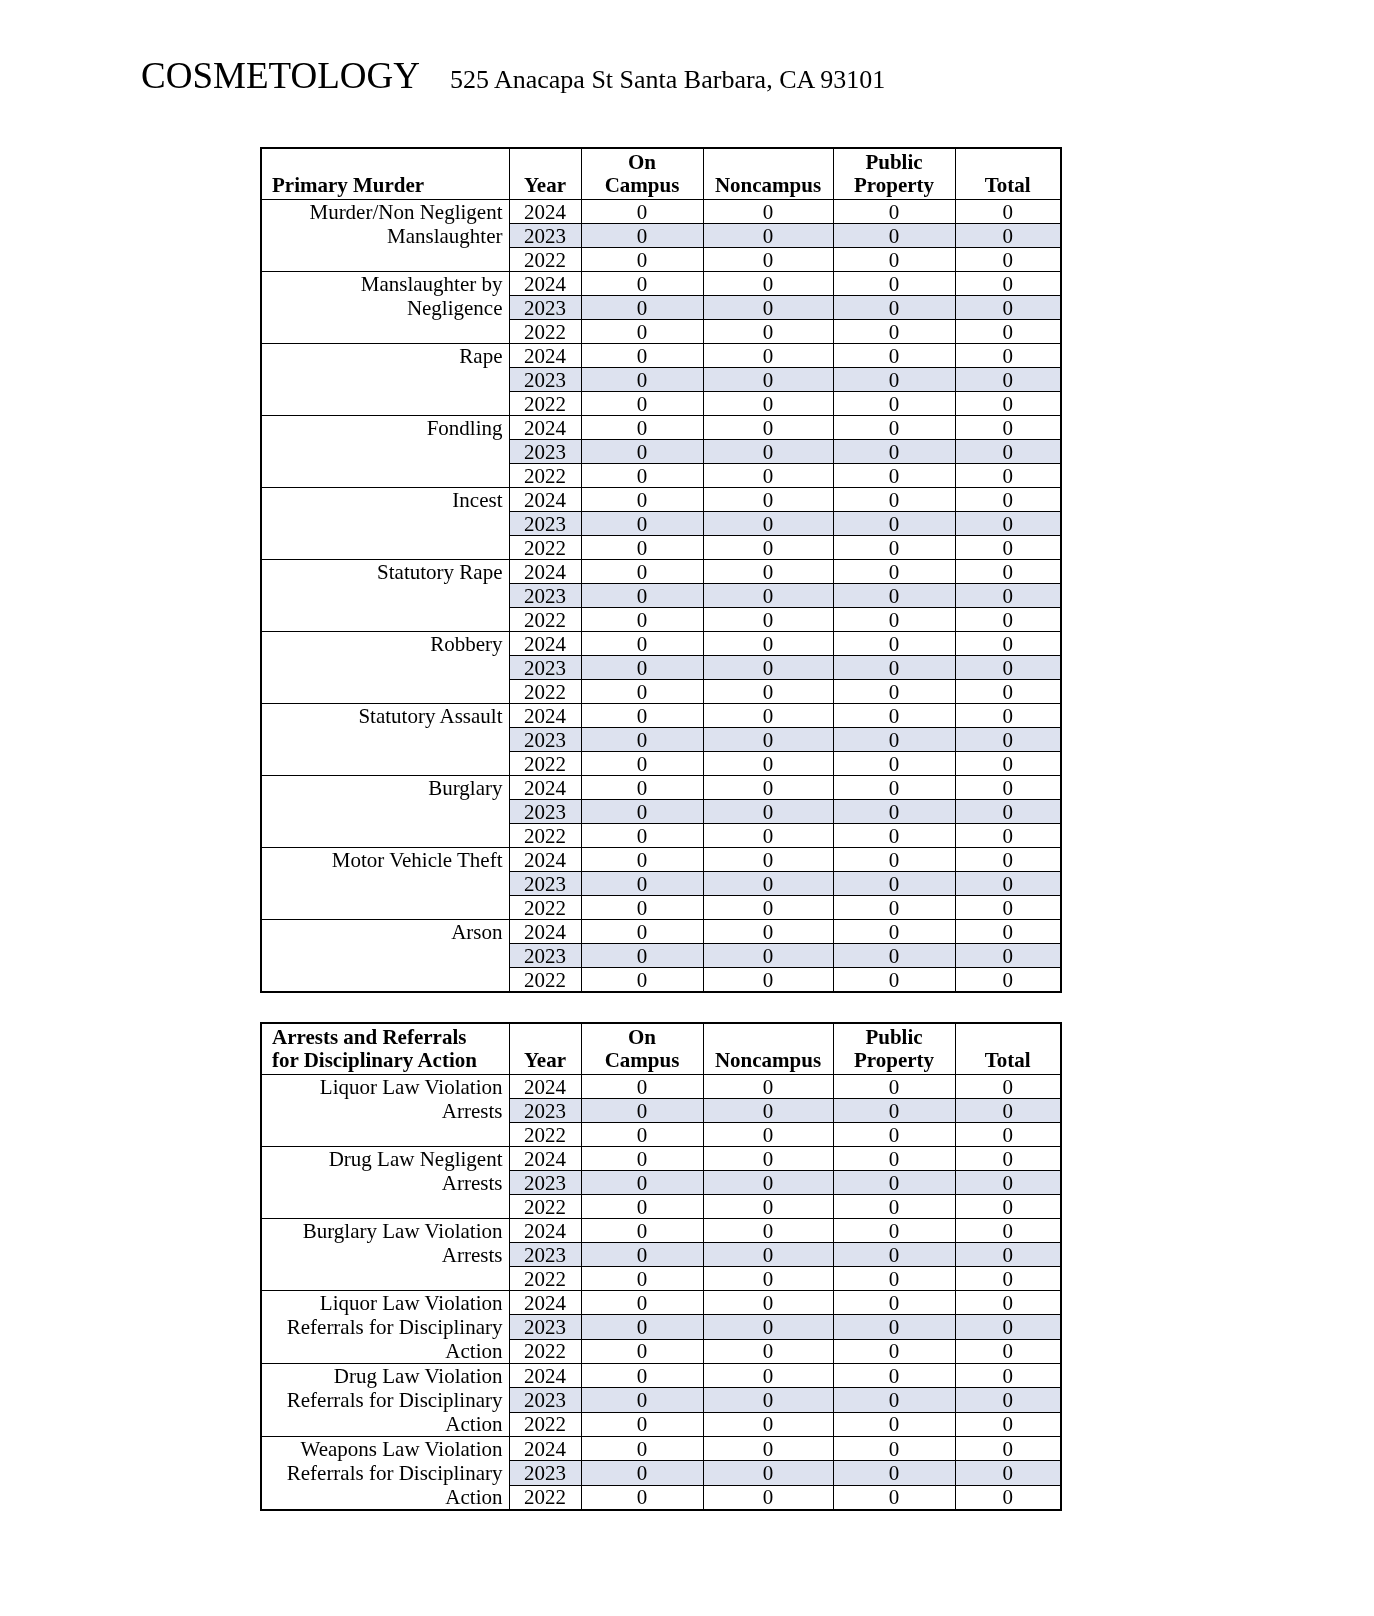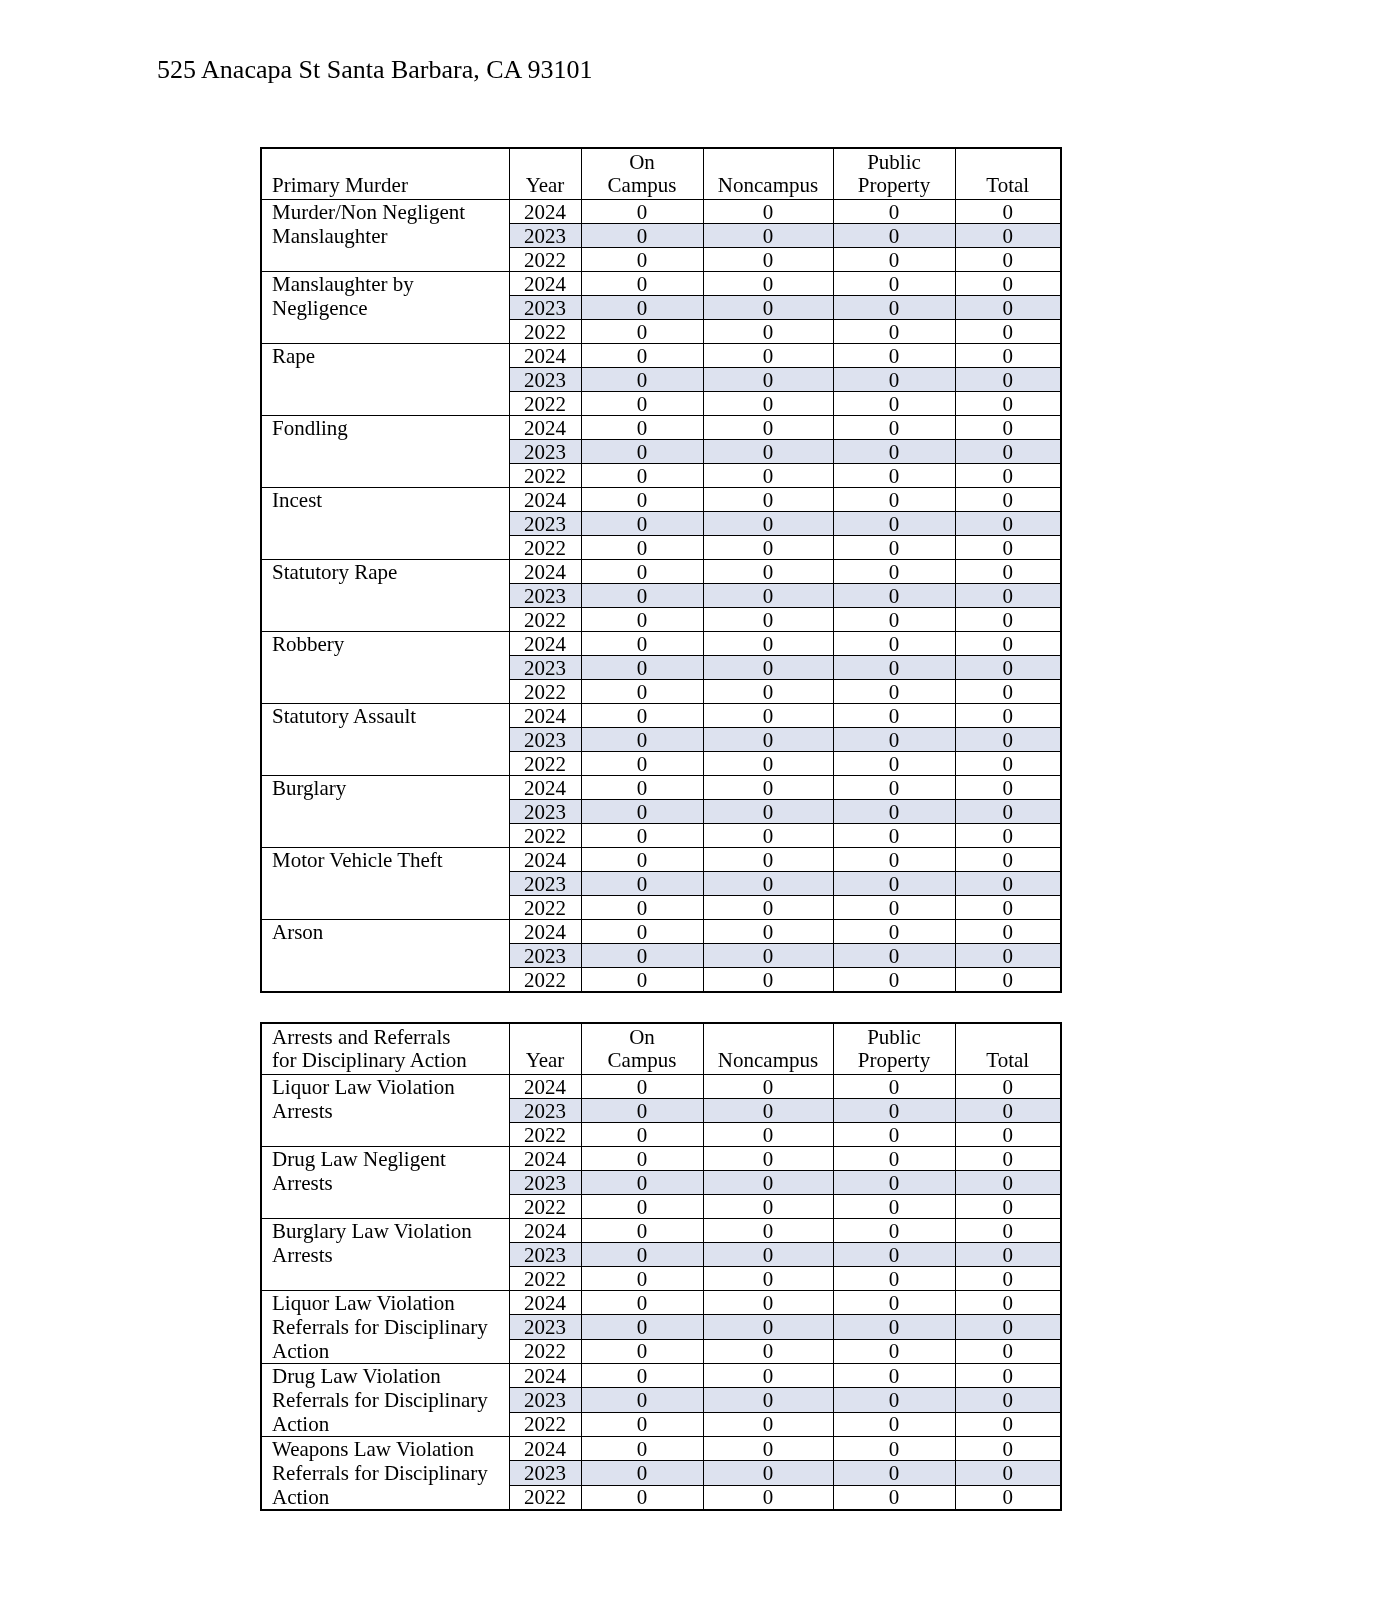--- a/index.html
+++ b/index.html
@@ -37,50 +37,51 @@
   }
   .crime-table th, .crime-table td {
     border: 1px solid #000000;
     padding: 0;
     overflow: hidden;
   }
   .crime-table thead th {
     height: 48px;
     vertical-align: bottom;
     text-align: center;
-    font-weight: normal;
+    font-weight: bold;
     line-height: 23px;
     white-space: pre-line;
     padding-bottom: 2px;
   }
   .crime-table thead th.lbl {
     text-align: left;
     padding-left: 10px;
     padding-right: 4px;
   }
   .crime-table td.cat {
     vertical-align: top;
-    text-align: left;
+    text-align: right;
     line-height: 24px;
     padding-left: 10px;
     padding-right: 6px;
     background: #ffffff;
   }
   .crime-table td.yr, .crime-table td.val {
     height: 23px;
     text-align: center;
     vertical-align: middle;
     line-height: 22px;
   }
 </style>
 </head>
 <body>
 
 <div class="doc">
   <div class="doc-header">
+    <span class="doc-title">COSMETOLOGY</span>
     <span class="doc-subtitle">525 Anacapa St Santa Barbara, CA 93101</span>
   </div>
   <div id="tables-mount">
       <table class="crime-table" style="top: 147px;">
         <colgroup>
           <col style="width: 248px;">
           <col style="width: 72px;">
           <col style="width: 122px;">
           <col style="width: 130px;">
           <col style="width: 122px;">

